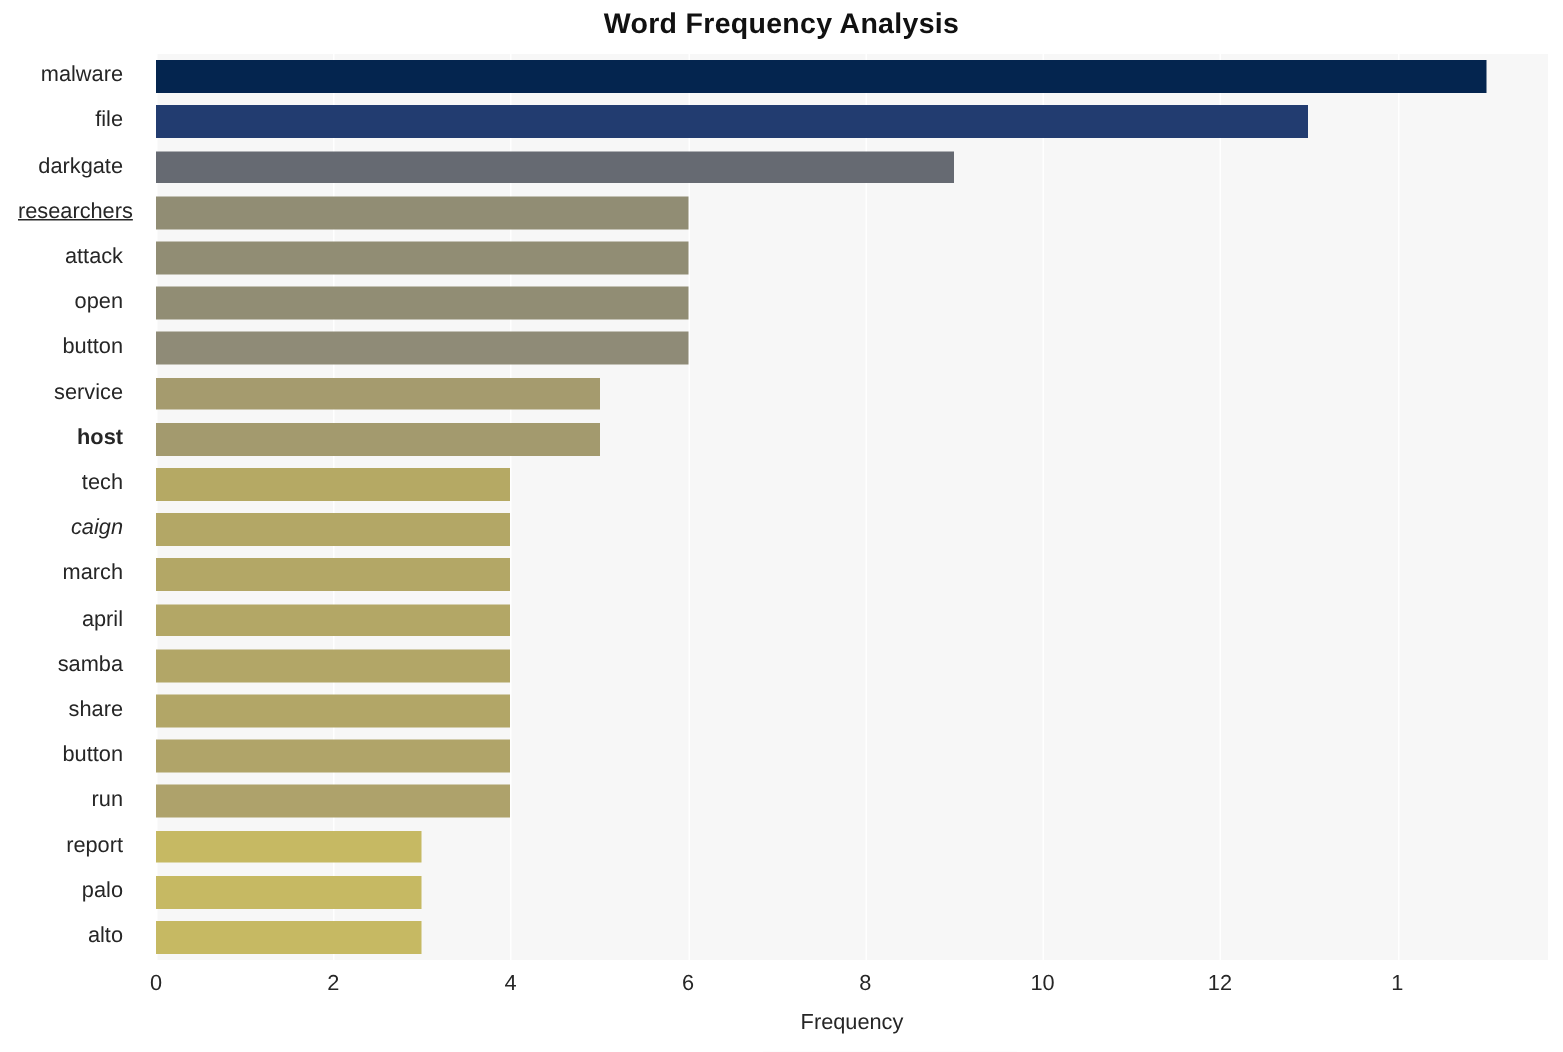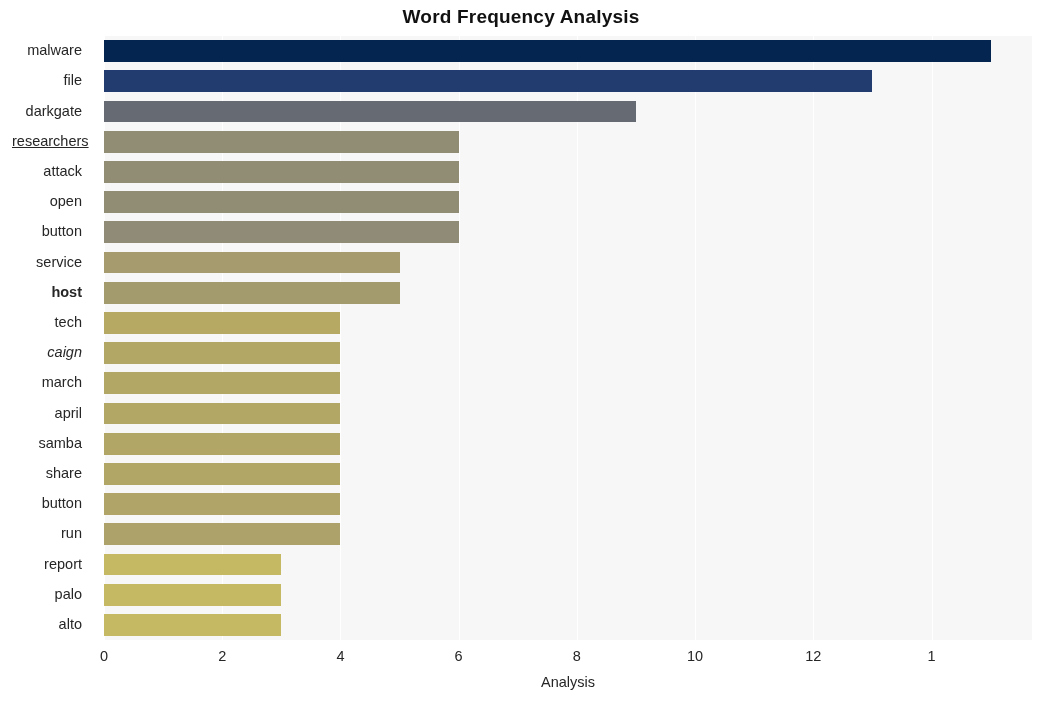--- a/index.html
+++ b/index.html
@@ -223,15 +223,15 @@
       <div class="x-tick" style="left: 0px;">0</div>
       <div class="x-tick" style="left: 118.217px;">2</div>
       <div class="x-tick" style="left: 236.433px;">4</div>
       <div class="x-tick" style="left: 354.65px;">6</div>
       <div class="x-tick" style="left: 472.866px;">8</div>
       <div class="x-tick" style="left: 591.083px;">10</div>
       <div class="x-tick" style="left: 709.299px;">12</div>
       <div class="x-tick" style="left: 827.516px;">1</div>
     </div>
 
-  <div id="x-axis-label">Analysis</div>
+  <div id="x-axis-label">Frequency</div>
 
 </div>
 
 </body></html>

